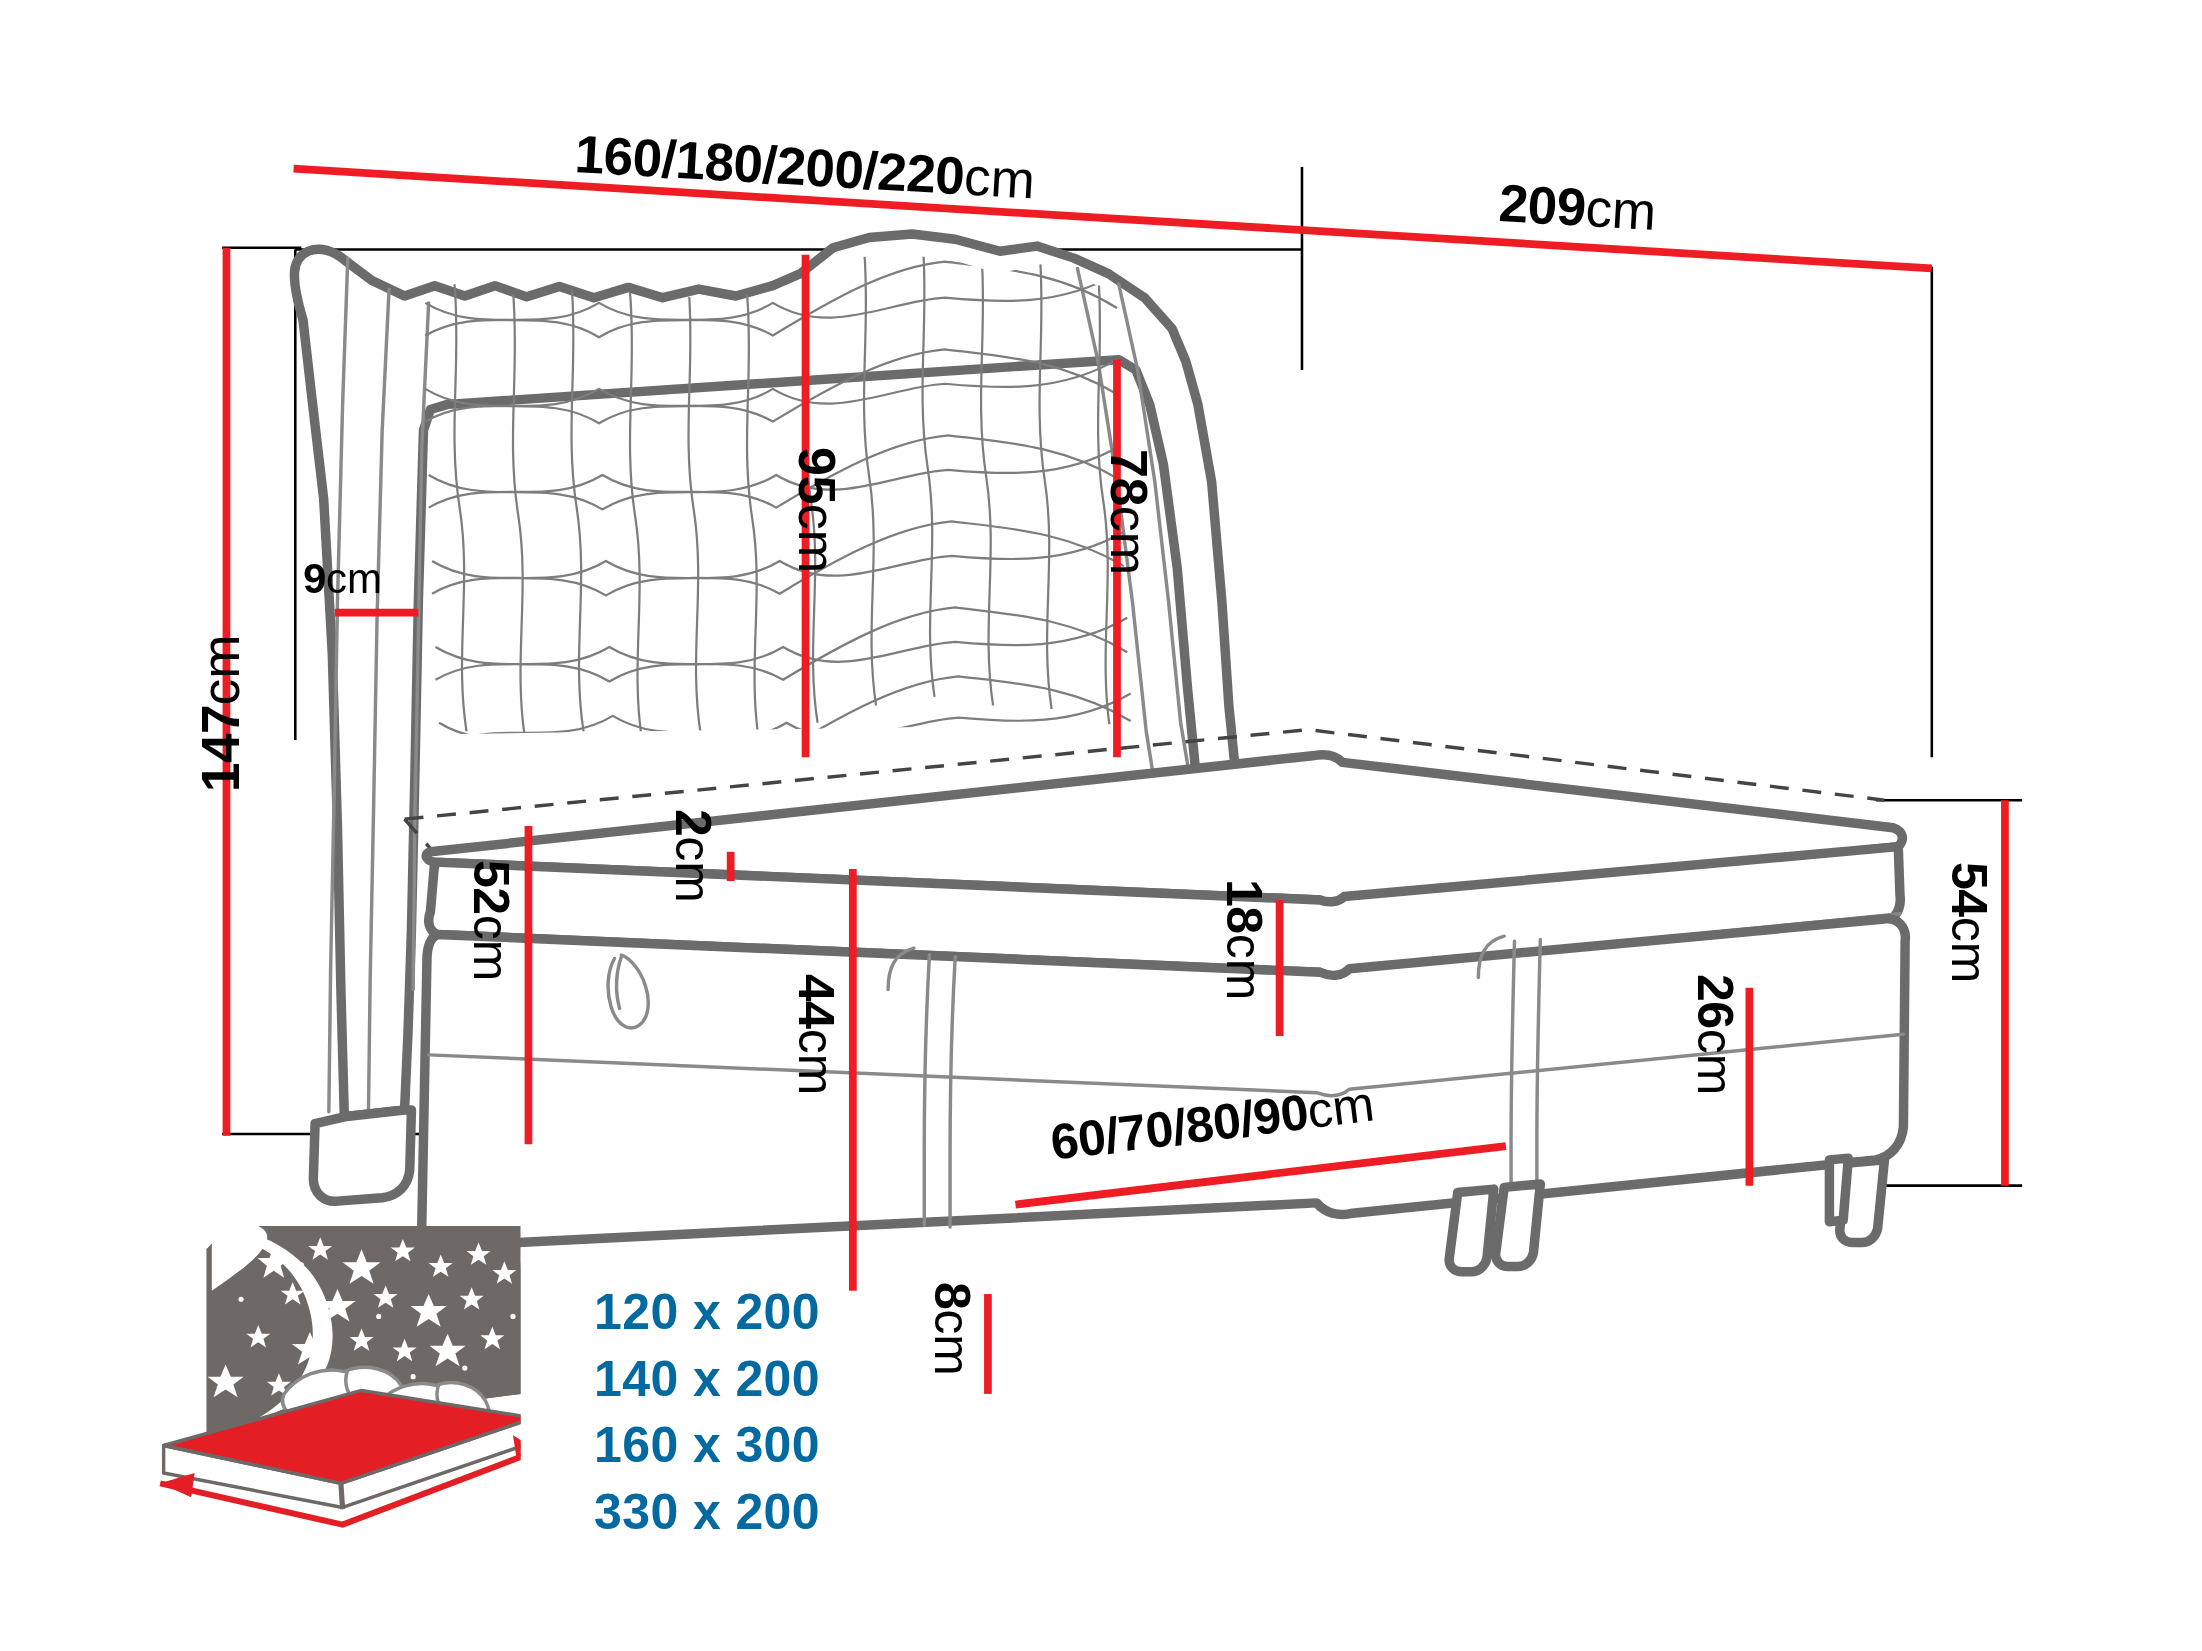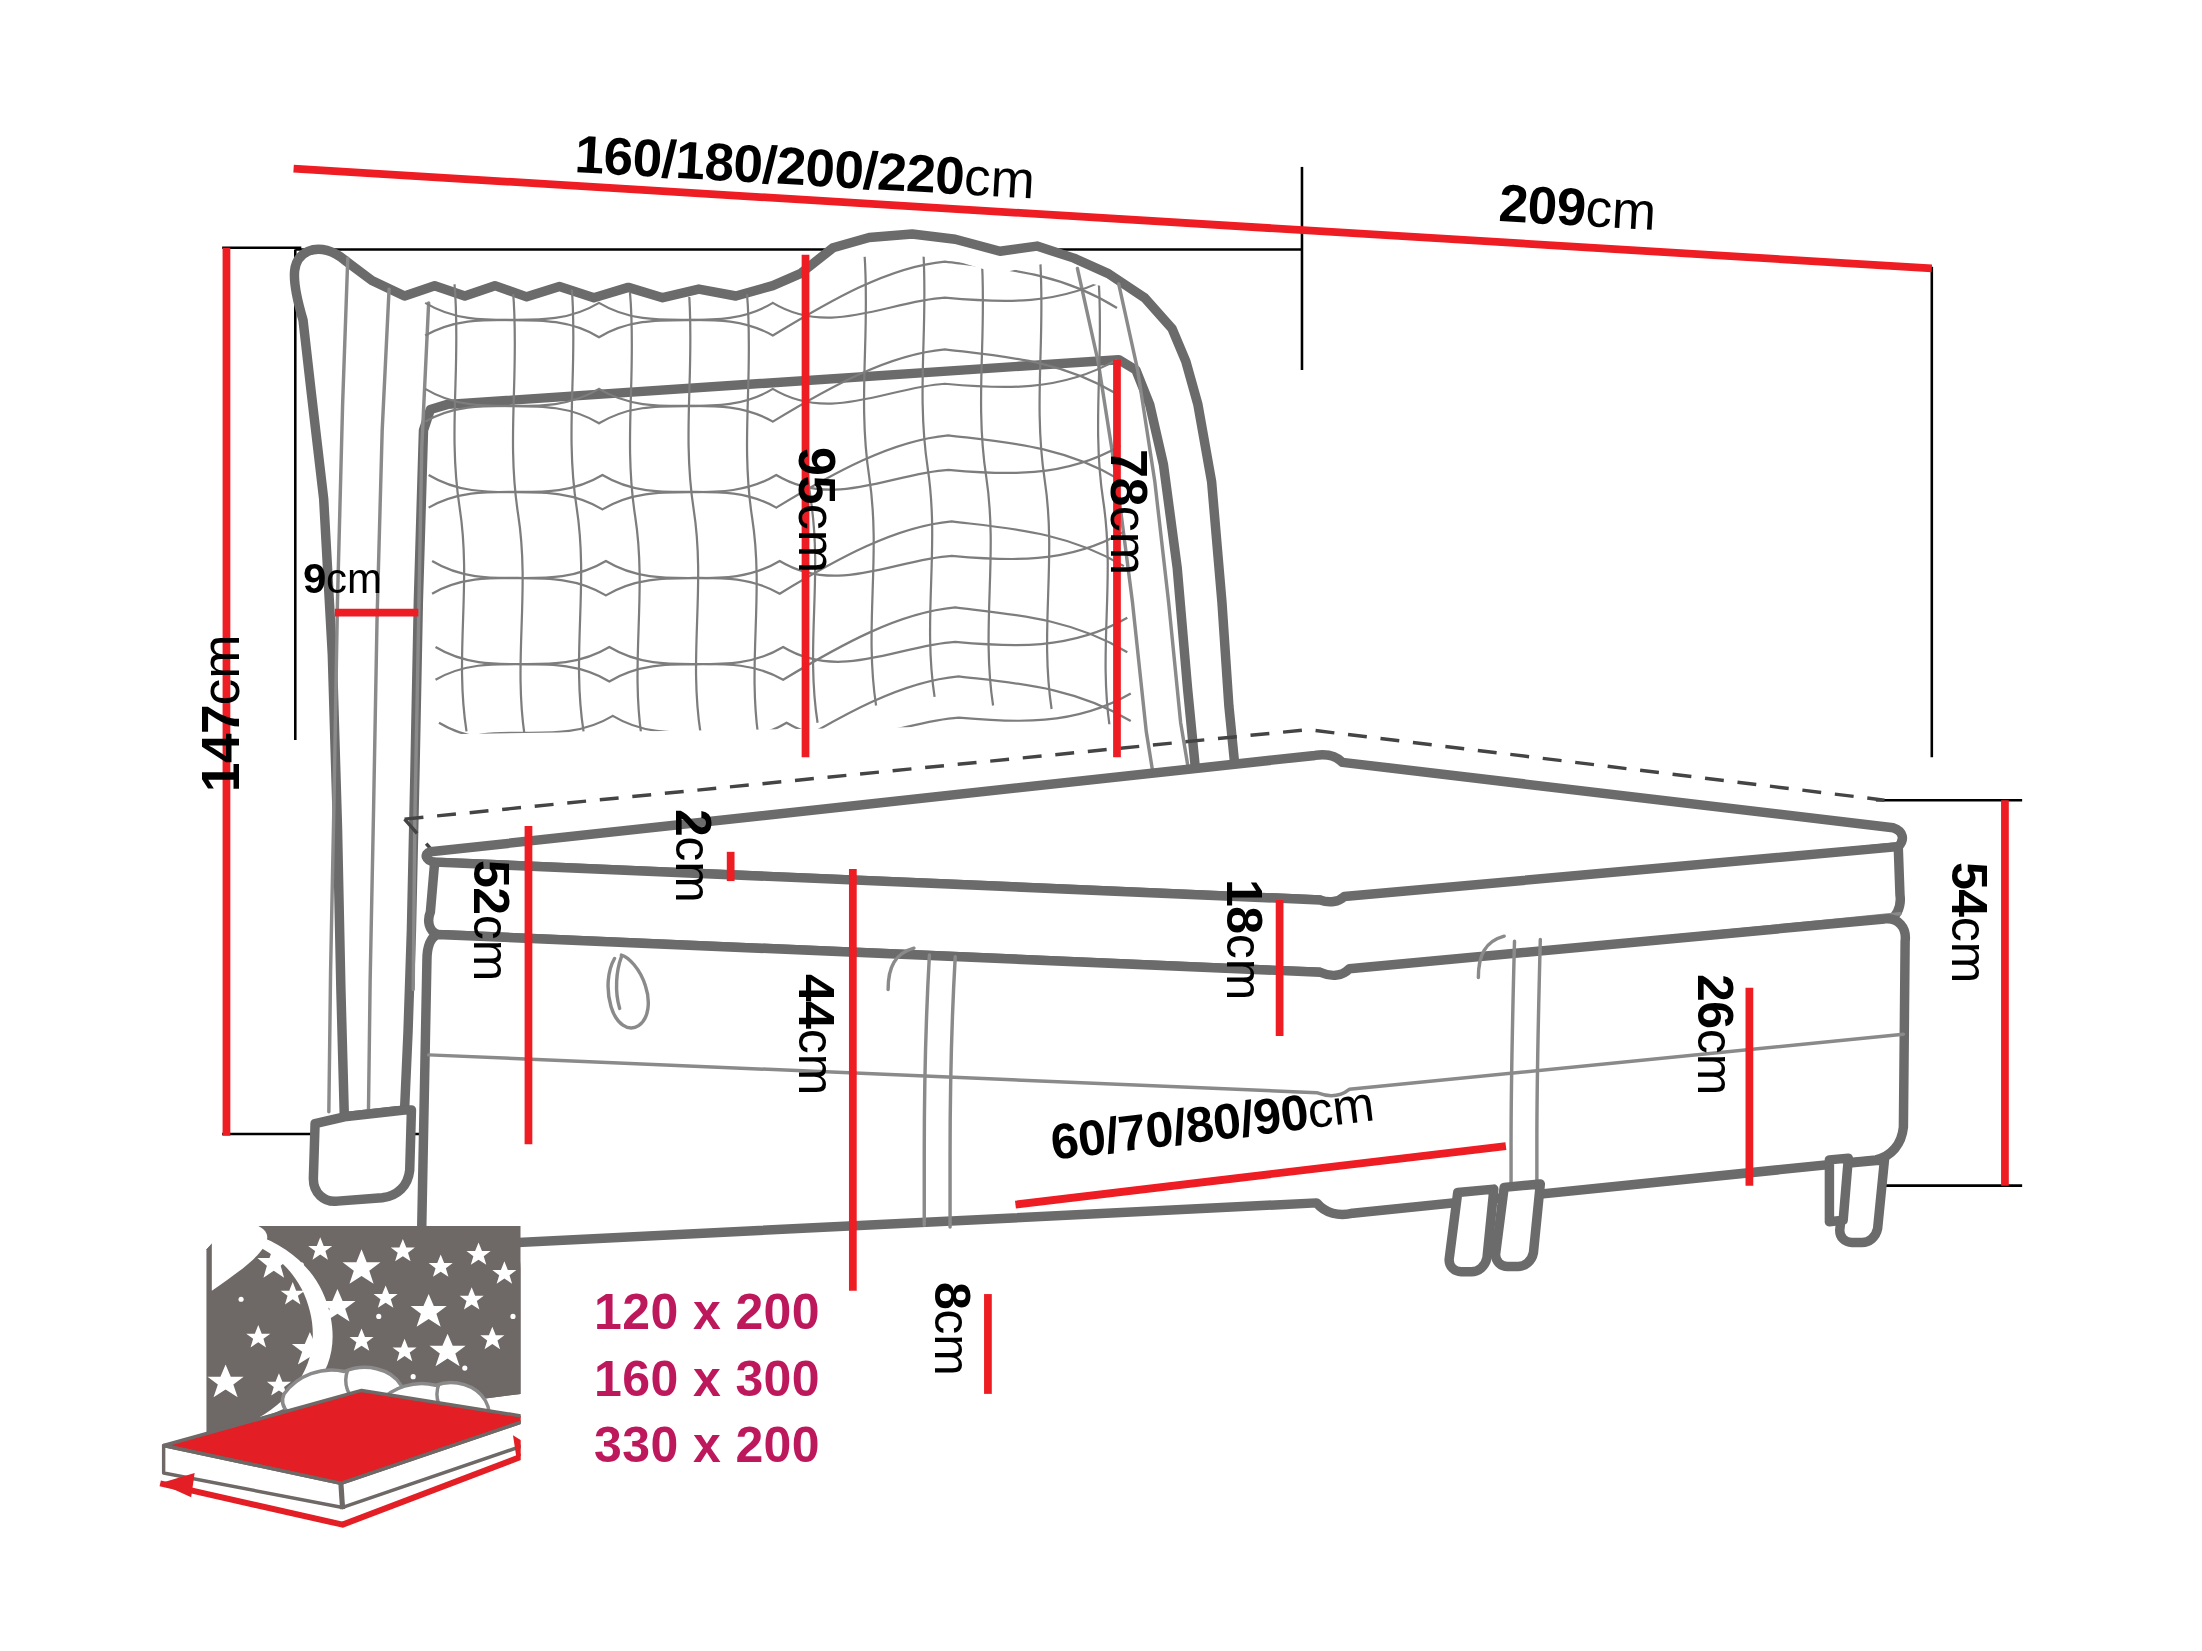--- a/index.html
+++ b/index.html
@@ -28,21 +28,21 @@
   .rot-cw{transform-origin:0 0;}
   .rot-ccw{transform-origin:0 0;}
 
   
   .sizelist{
     position:absolute;
     left:594px;top:1279px;
     font-family:"Liberation Sans", sans-serif;
     font-weight:bold;
     font-size:50px;
-    color:#be185d;
+    color:#0369a1;
     line-height:1.33;
     letter-spacing:0.4px;
     user-select:none;
   }
   .sizelist div{white-space:nowrap;}
 </style>
 </head>
 <body>
 
 <div id="stage">
@@ -379,18 +379,19 @@
   <div class="dim rot-cw" style="left:977px;top:1282px;font-size:50px;transform:rotate(90deg);">
     <span class="n">8</span><span class="u">cm</span>
   </div>
 
   <div class="dim" style="left:1051px;top:1118px;font-size:50px;transform:rotate(-7deg);transform-origin:0 50%;">
     <span class="n">60/70/80/90</span><span class="u">cm</span>
   </div>
 
   <div class="sizelist">
     <div>120 x 200</div>
+    <div>140 x 200</div>
     <div>160 x 300</div>
     <div>330 x 200</div>
   </div>
 
 </div>
 
 
 </body></html>

